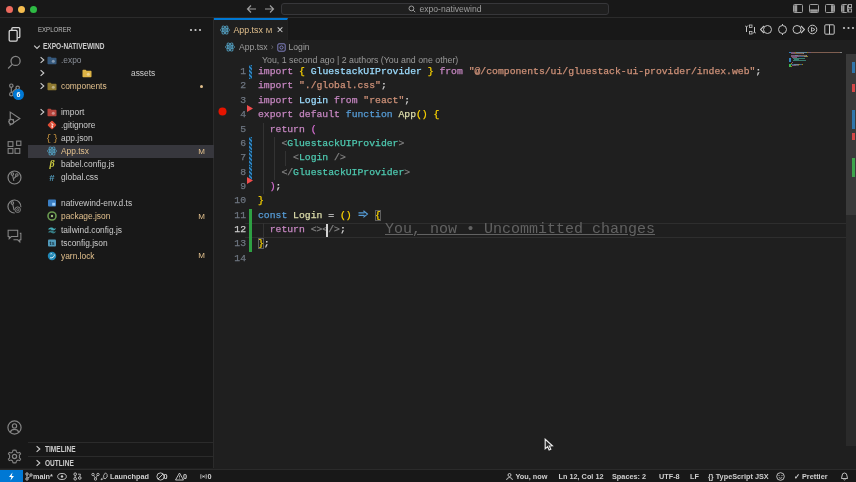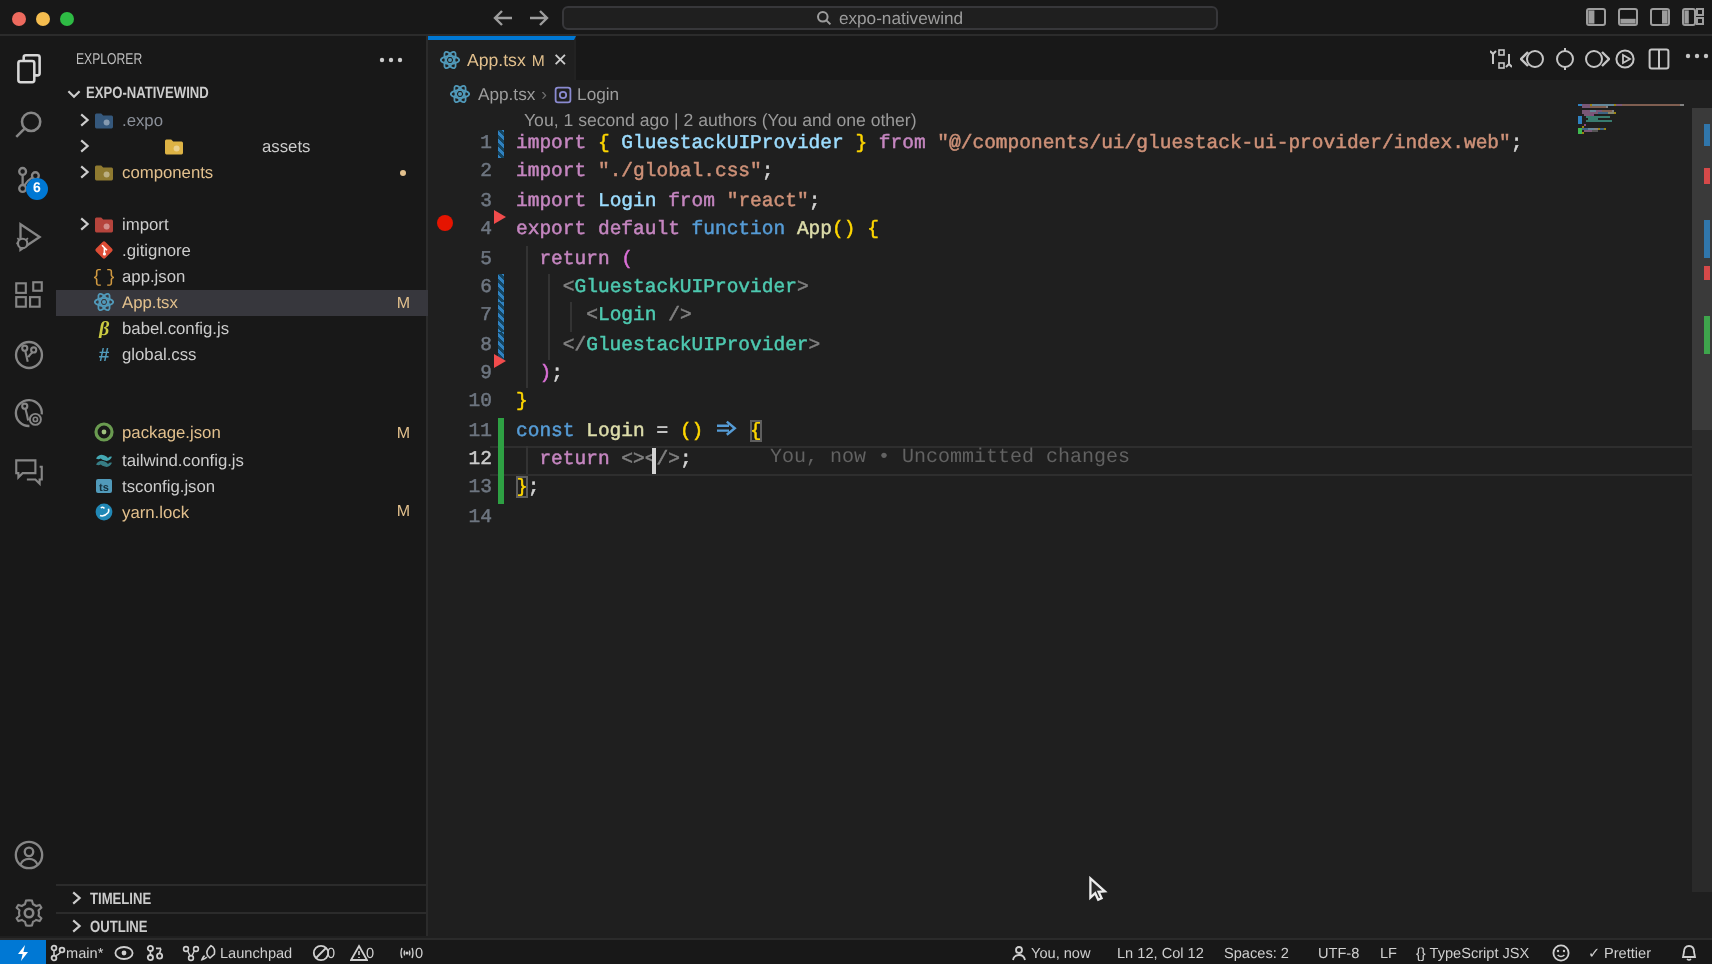--- a/index.html
+++ b/index.html
@@ -54,26 +54,26 @@
 .arrow { display:inline-block; width:11.70px; text-align:center; }
 .bm { outline:1px solid #5e5e5e; outline-offset:-1px; }
 .gmod { position:absolute; left:34.5px; width:3.2px;
   background:repeating-linear-gradient(45deg,#2f81c0 0px,#2f81c0 1.4px,#15445f 1.4px,#15445f 2.8px); }
 .gadd { position:absolute; left:34.5px; width:3.2px; background:#2ea043; }
 .gdel { position:absolute; left:33px; }
 .ig { position:absolute; width:1px; background:#333333; }
 #curline1,#curline2 { position:absolute; left:31px; width:601px; height:1px; background:#2e2e2e; }
 #cursor { position:absolute; width:1.3px; background:#d4d4d4; }
 #ghost { position:absolute; left:171px; top:169.06px; height:14.36px; line-height:14.36px;
-  color:#626262; font-family:"Liberation Mono",monospace; font-size:10px; white-space:pre; }
+  color:#626262; font-family:"Liberation Mono",monospace; font-size:15px; white-space:pre;text-decoration:underline; }
 
 
 #statusbar { position:absolute; left:0; top:469px; width:856px; height:13px; background:#181818;
   border-top:1px solid #2b2b2b; color:#cfcfcf; font-size:7.3px; }
-.sbitem { position:absolute; top:0; height:13px; display:flex; align-items:center; gap:2px; }
+.sbitem { position:absolute; top:0; height:13px; display:flex; align-items:center; gap:2px;font-weight:bold; }
 #remote { position:absolute; left:0; top:0; width:23px; height:13px; background:#0078d4;
   display:flex; align-items:center; justify-content:center; }
 </style></head>
 <body>
 <div id="page">
 
 <div id="titlebar">
   <div class="light" style="left:5.5px; background:#ed6a5e;"></div>
   <div class="light" style="left:17.5px; background:#f5bd4f;"></div>
   <div class="light" style="left:29.5px; background:#2ebb44;"></div>
@@ -285,20 +285,29 @@
         </span>
         <span class="tlabel" style="color:#cccccc">babel.config.js</span>
       </div>
 <div class="trow" style="top:152.86px;padding-left:19px;">
         <span class="ticon">
           <svg width="10" height="10" viewBox="0 0 10 10">
             <text x="5" y="8.6" font-size="9.5" font-weight="bold" font-family="Liberation Sans" fill="#519aba" text-anchor="middle">#</text>
           </svg>
         </span>
         <span class="tlabel" style="color:#cccccc">global.css</span>
+      </div>
+<div class="trow" style="top:178.94px;padding-left:19px;">
+        <span class="ticon">
+          <svg width="10" height="10" viewBox="0 0 10 10">
+            <rect x="1" y="1.5" width="8" height="7" rx="1" fill="#3b7fc4"></rect>
+            <rect x="5.2" y="4.8" width="3" height="2.8" fill="#9fd1ff"></rect>
+          </svg>
+        </span>
+        <span class="tlabel" style="color:#cccccc">nativewind-env.d.ts</span>
       </div>
 <div class="trow" style="top:191.98px;padding-left:19px;">
         <span class="ticon">
           <svg width="10" height="10" viewBox="0 0 10 10">
             <circle cx="5" cy="5" r="4" fill="none" stroke="#6a9b50" stroke-width="1.6"></circle>
             <circle cx="5" cy="5" r="1.2" fill="#9fc27f"></circle>
           </svg>
         </span>
         <span class="tlabel" style="color:#e2c08d">package.json</span>
         <span class="mbadge">M</span>

